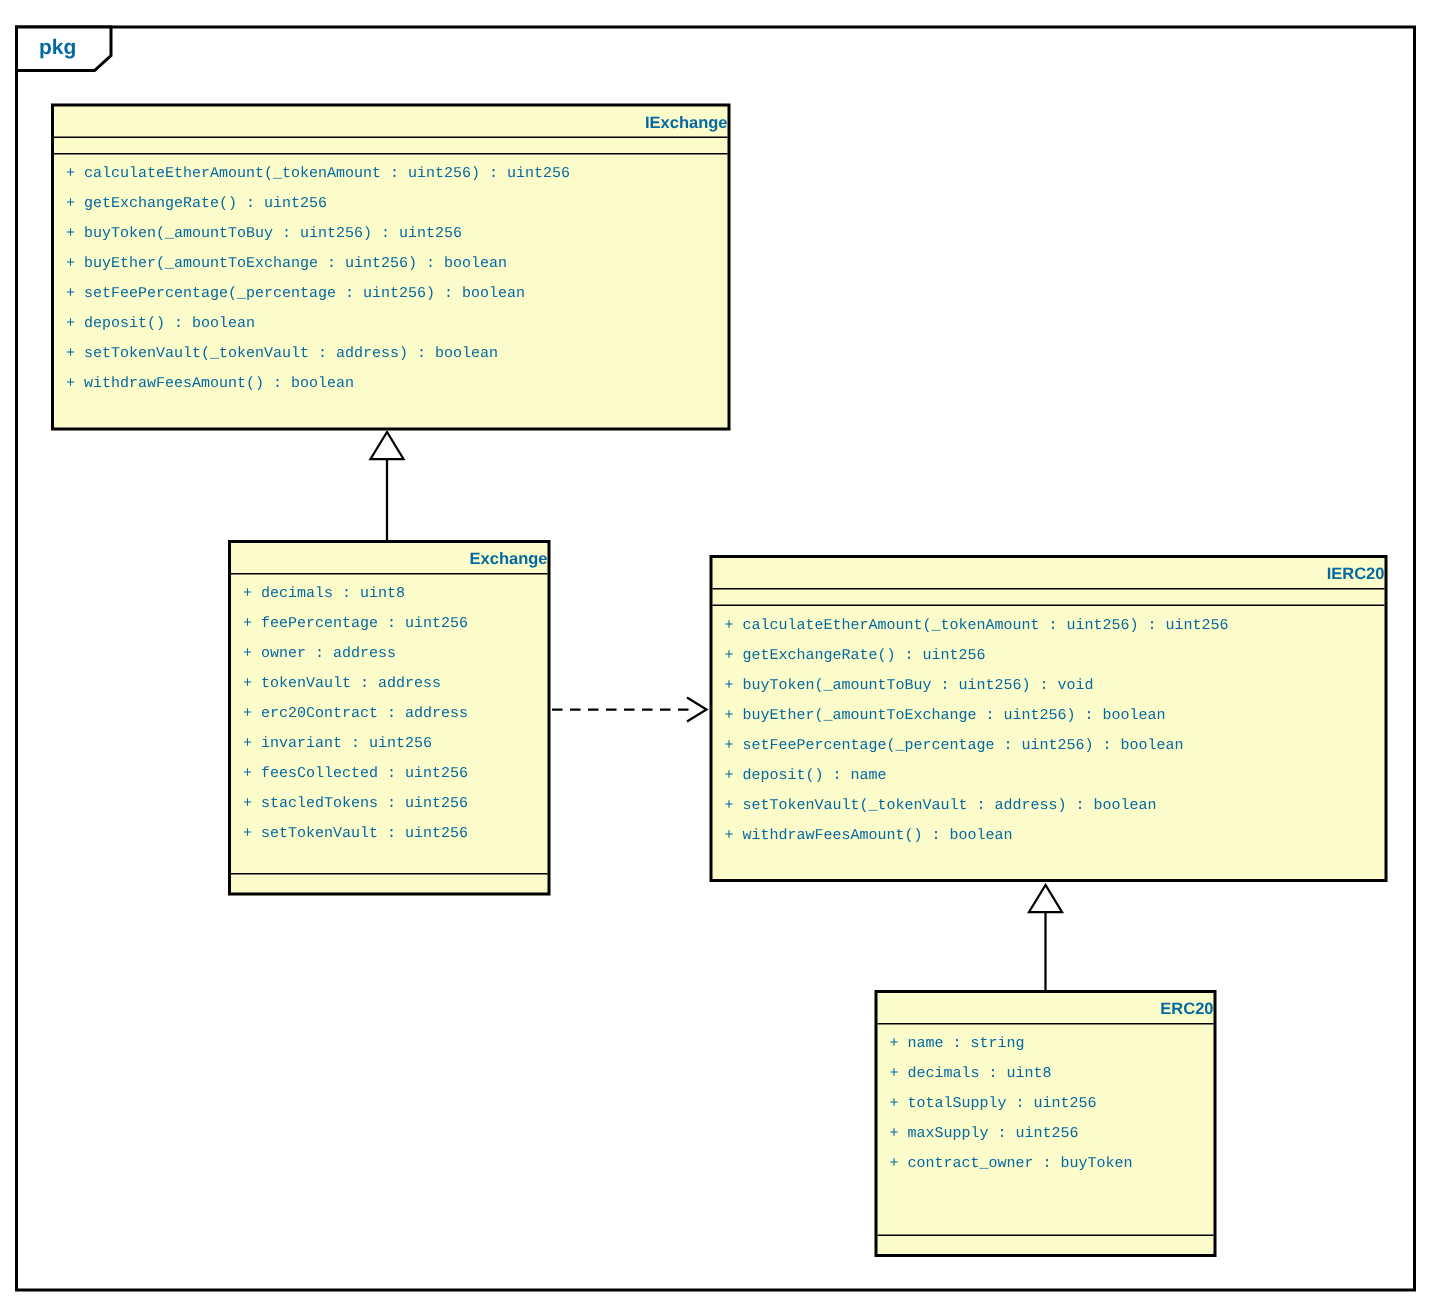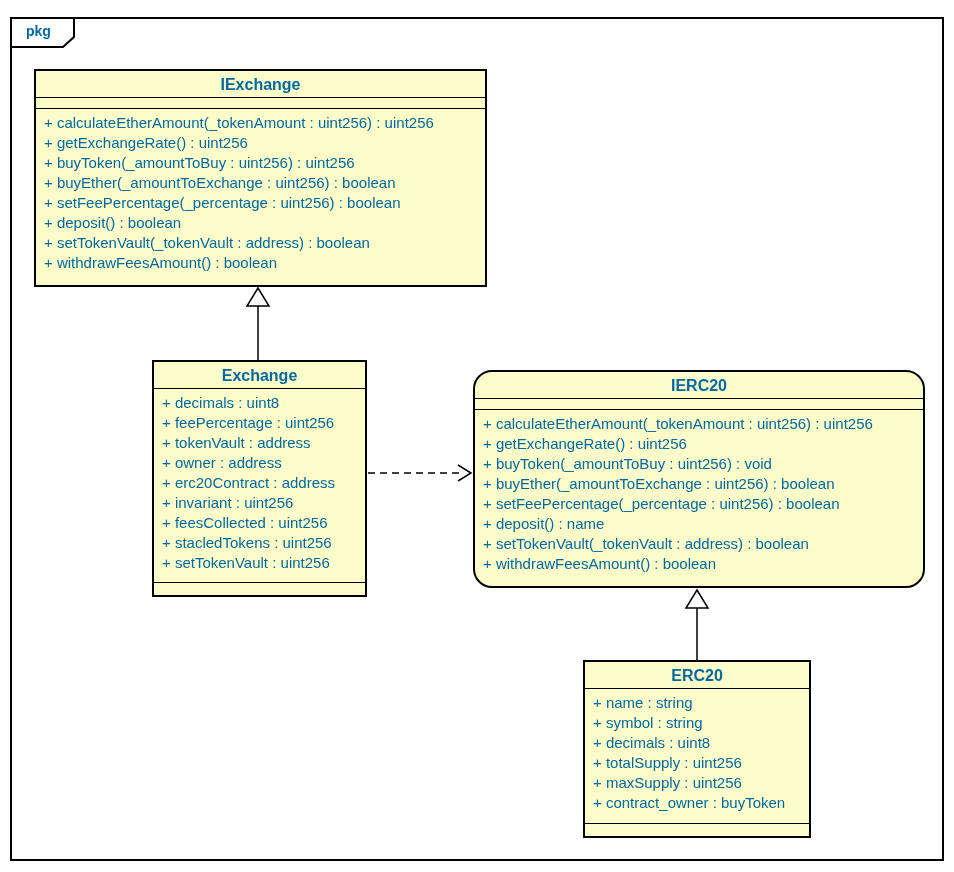--- a/index.html
+++ b/index.html
@@ -39,48 +39,49 @@
     box-sizing: border-box;
     border: 2px solid #000;
     background: #FCFCCB;
     display: flex;
     flex-direction: column;
     z-index: 2;
   }
   .uml-title {
     flex: 0 0 auto;
     font-weight: bold;
-    font-size: 16px;
-    text-align: center;
+    font-size: 11px;
+    text-align: right;
     padding: 5px 0 3px 0;
     border-bottom: 1px solid #000;
   }
   .uml-empty-attrs {
     flex: 0 0 auto;
     height: 10px;
     border-bottom: 1px solid #000;
   }
   .uml-members {
     flex: 0 0 auto;
     padding: 4px 4px 0 8px;
   }
   .uml-member {
-    font-size: 15px;
+    font-size: 10px;
     line-height: 20px;
     white-space: nowrap;
+    font-family: Liberation Mono, monospace;
   }
   .uml-empty-footer {
     margin-top: auto;
     flex: 0 0 auto;
     height: 12px;
     border-top: 1px solid #000;
   }
   #class-iexchange { left: 34px;  top: 69px;  width: 453px; height: 218px; }
   #class-exchange  { left: 152px; top: 360px; width: 215px; height: 237px; }
-  #class-ierc20    { left: 473px; top: 370px; width: 452px; height: 218px; border-radius: 19px; }
+  #class-ierc20    { left: 473px; top: 370px; width: 452px; height: 218px; }
   #class-erc20     { left: 583px; top: 660px; width: 228px; height: 178px; }
 </style>
 </head>
 <body>
 
 <div class="canvas">
 
   <div class="frame"></div>
 
   <svg class="overlay" width="954" height="872" viewBox="0 0 954 872">
@@ -112,22 +113,22 @@
       <div class="uml-member">+ setTokenVault(_tokenVault : address) : boolean</div>
       <div class="uml-member">+ withdrawFeesAmount() : boolean</div>
     </div>
   </div>
 
   <div class="uml-class" id="class-exchange">
     <div class="uml-title">Exchange</div>
     <div class="uml-members">
       <div class="uml-member">+ decimals : uint8</div>
       <div class="uml-member">+ feePercentage : uint256</div>
+      <div class="uml-member">+ owner : address</div>
       <div class="uml-member">+ tokenVault : address</div>
-      <div class="uml-member">+ owner : address</div>
       <div class="uml-member">+ erc20Contract : address</div>
       <div class="uml-member">+ invariant : uint256</div>
       <div class="uml-member">+ feesCollected : uint256</div>
       <div class="uml-member">+ stacledTokens : uint256</div>
       <div class="uml-member">+ setTokenVault : uint256</div>
     </div>
     <div class="uml-empty-footer"></div>
   </div>
 
   <div class="uml-class" id="class-ierc20">
@@ -142,21 +143,20 @@
       <div class="uml-member">+ deposit() : name</div>
       <div class="uml-member">+ setTokenVault(_tokenVault : address) : boolean</div>
       <div class="uml-member">+ withdrawFeesAmount() : boolean</div>
     </div>
   </div>
 
   <div class="uml-class" id="class-erc20">
     <div class="uml-title">ERC20</div>
     <div class="uml-members">
       <div class="uml-member">+ name : string</div>
-      <div class="uml-member">+ symbol : string</div>
       <div class="uml-member">+ decimals : uint8</div>
       <div class="uml-member">+ totalSupply : uint256</div>
       <div class="uml-member">+ maxSupply : uint256</div>
       <div class="uml-member">+ contract_owner : buyToken</div>
     </div>
     <div class="uml-empty-footer"></div>
   </div>
 
 </div>
 

